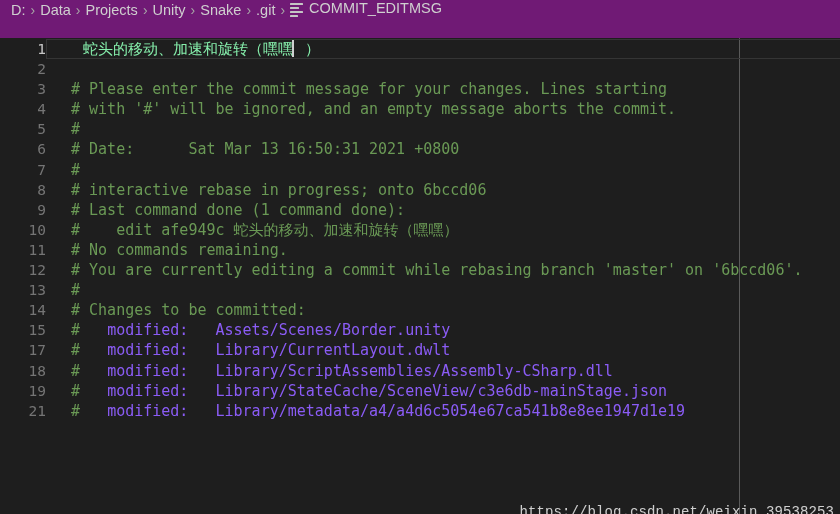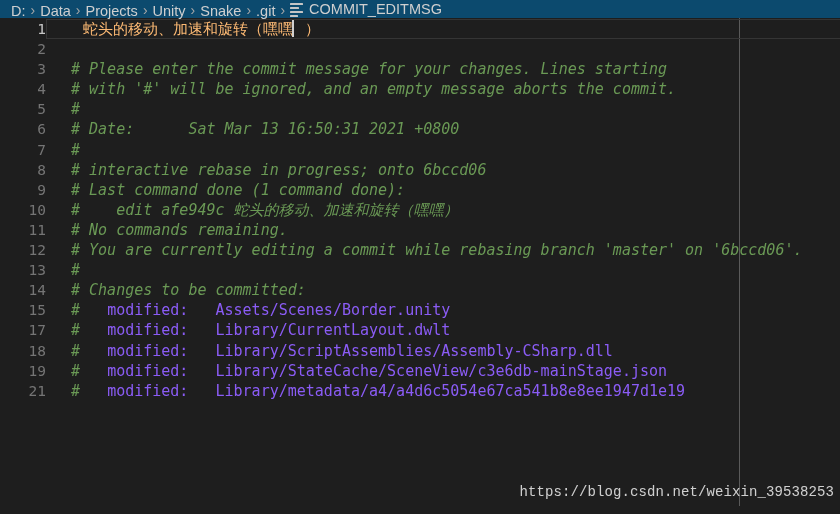--- a/index.html
+++ b/index.html
@@ -10,24 +10,24 @@
   body {
     width: 840px;
     height: 514px;
     overflow: hidden;
     font-family: "DejaVu Sans Mono", monospace;
     -webkit-font-smoothing: antialiased;
   }
 
   
   .breadcrumb-bar {
-    height: 18px;
-    background: #0c4a6e;
+    height: 38px;
+    background: #701a75;
     display: flex;
-    align-items: flex-end;
+    align-items: flex-start;
     padding: 0 0 0 11px;
     box-sizing: border-box;
     font-family: "Liberation Sans", sans-serif;
     font-size: 14.5px;
     color: #cccccc;
     white-space: nowrap;
     position: relative;
     z-index: 5;
   }
   .crumb {
@@ -101,23 +101,23 @@
     padding-right: 0;
     user-select: none;
   }
   .line.active .ln { color: #c6c6c6; }
   .code {
     padding-left: 25px;
     font-family: "DejaVu Sans Mono", monospace;
     color: #d4d4d4;
     position: relative;
   }
-  .cm { color: #6a9955; font-style: italic; }
+  .cm { color: #6a9955; }
   .path { color: #8b5cf6; }
-  .txt { color: #fdba74; padding-left: 12px; }
+  .txt { color: #86efac; padding-left: 12px; }
 
   
   .line.active .code::before {
     content: "";
     position: absolute;
     left: 0px;
     right: -570px;
     top: 0px;
     bottom: 0px;
     border: 1px solid #353535;

